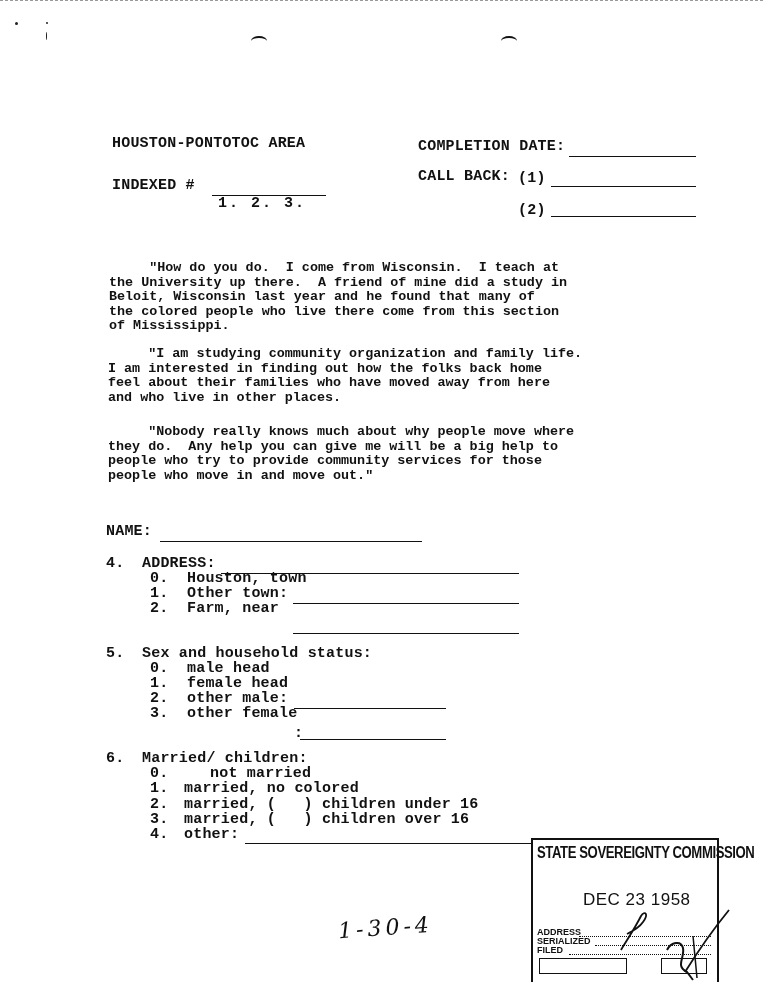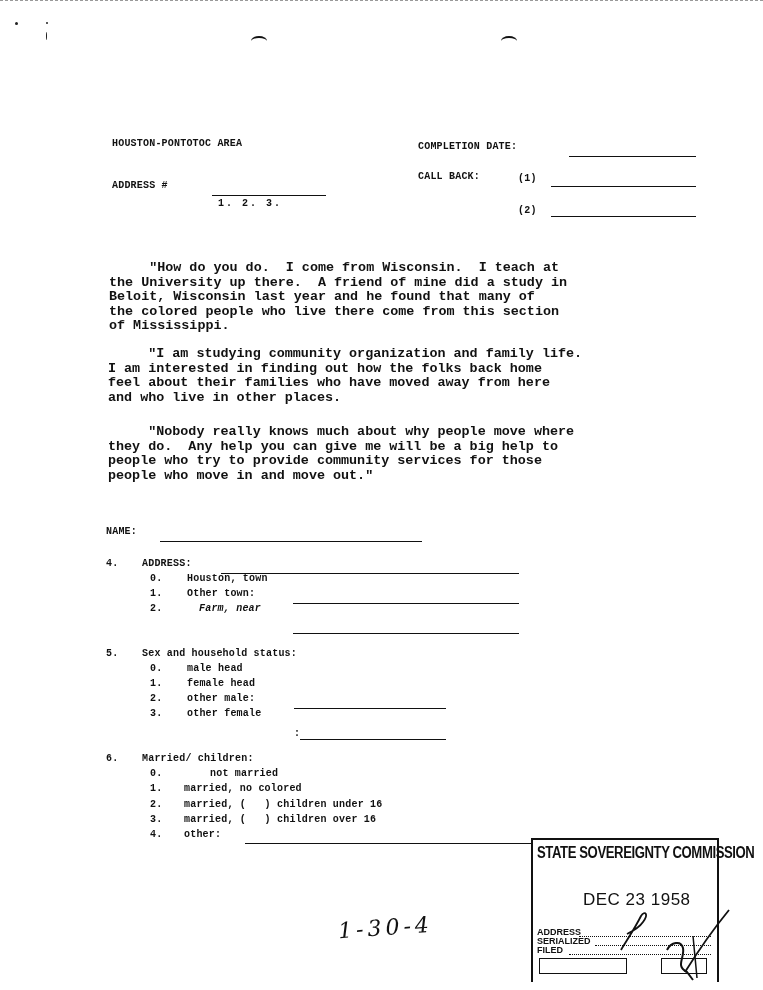--- a/index.html
+++ b/index.html
@@ -7,21 +7,21 @@
       width: 763px; height: 990px; position: relative; overflow: hidden;
       background: #ffffff; color: #111;
       font-family: "Liberation Mono", "DejaVu Sans Mono", monospace;
       font-weight: bold;
     }
     .top-dash {
       position: absolute; left: 0; top: 0; width: 763px; height: 0;
       border-top: 1px dashed #999;
     }
     .abs { position: absolute; white-space: pre; }
-    .t { font-size: 10px; line-height: 15.5px; letter-spacing: 0.2px; }
+    .t { font-size: 15px; line-height: 15.5px; letter-spacing: 0.2px; }
     .line { position: absolute; height: 0; border-top: 1.6px solid #111; }
     .staple {
       position: absolute; width: 16px; height: 8px;
       border-top: 2.5px solid #111; border-radius: 50% 50% 0 0;
     }
     .speck { position: absolute; background: #222; border-radius: 50%; }
     .para { position: absolute; font-size: 13.4px; line-height: 14.5px; white-space: pre; }
     .stamp {
       position: absolute; left: 531px; top: 838px; width: 184px; height: 142px;
       border: 2px solid #111; border-bottom: none;
@@ -54,21 +54,21 @@
 
 <div class="top-dash"></div>
 
 <div class="speck" style="left:15px;top:22px;width:3px;height:3px;"></div>
 <div class="speck" style="left:46px;top:22px;width:2px;height:2px;"></div>
 <div class="speck" style="left:46px;top:32px;width:1px;height:8px;"></div>
 <div class="staple" style="left:251px;top:36px;"></div>
 <div class="staple" style="left:501px;top:36px;"></div>
 
 <div class="abs t" style="left:112px;top:136px;">HOUSTON-PONTOTOC AREA</div>
-<div class="abs t" style="left:112px;top:178px;">ADDRESS #</div>
+<div class="abs t" style="left:112px;top:178px;">INDEXED #</div>
 <div class="line" style="left:212px;top:195px;width:114px;"></div>
 <div class="abs t" style="left:218px;top:196px;letter-spacing:2px;">1. 2. 3.</div>
 
 <div class="abs t" style="left:418px;top:139px;">COMPLETION DATE:</div>
 <div class="line" style="left:569px;top:156px;width:127px;"></div>
 <div class="abs t" style="left:418px;top:169px;">CALL BACK:</div>
 <div class="abs t" style="left:518px;top:171px;">(1)</div>
 <div class="line" style="left:551px;top:186px;width:145px;"></div>
 <div class="abs t" style="left:518px;top:203px;">(2)</div>
 <div class="line" style="left:551px;top:216px;width:145px;"></div>
@@ -92,21 +92,21 @@
 
 <div class="abs t" style="left:106px;top:556px;">4.</div>
 <div class="abs t" style="left:142px;top:556px;">ADDRESS:</div>
 <div class="line" style="left:221px;top:573px;width:298px;"></div>
 <div class="abs t" style="left:150px;top:571px;">0.</div>
 <div class="abs t" style="left:187px;top:571px;">Houston, town</div>
 <div class="abs t" style="left:150px;top:586px;">1.</div>
 <div class="abs t" style="left:187px;top:586px;">Other town:</div>
 <div class="line" style="left:293px;top:603px;width:226px;"></div>
 <div class="abs t" style="left:150px;top:601px;">2.</div>
-<div class="abs t" style="left:199px;top:601px;font-style:italic;">Farm, near</div>
+<div class="abs t" style="left:187px;top:601px;">Farm, near</div>
 <div class="line" style="left:293px;top:633px;width:226px;"></div>
 
 <div class="abs t" style="left:106px;top:646px;">5.</div>
 <div class="abs t" style="left:142px;top:646px;">Sex and household status:</div>
 <div class="abs t" style="left:150px;top:661px;">0.</div>
 <div class="abs t" style="left:187px;top:661px;">male head</div>
 <div class="abs t" style="left:150px;top:676px;">1.</div>
 <div class="abs t" style="left:187px;top:676px;">female head</div>
 <div class="abs t" style="left:150px;top:691px;">2.</div>
 <div class="abs t" style="left:187px;top:691px;">other male:</div>

